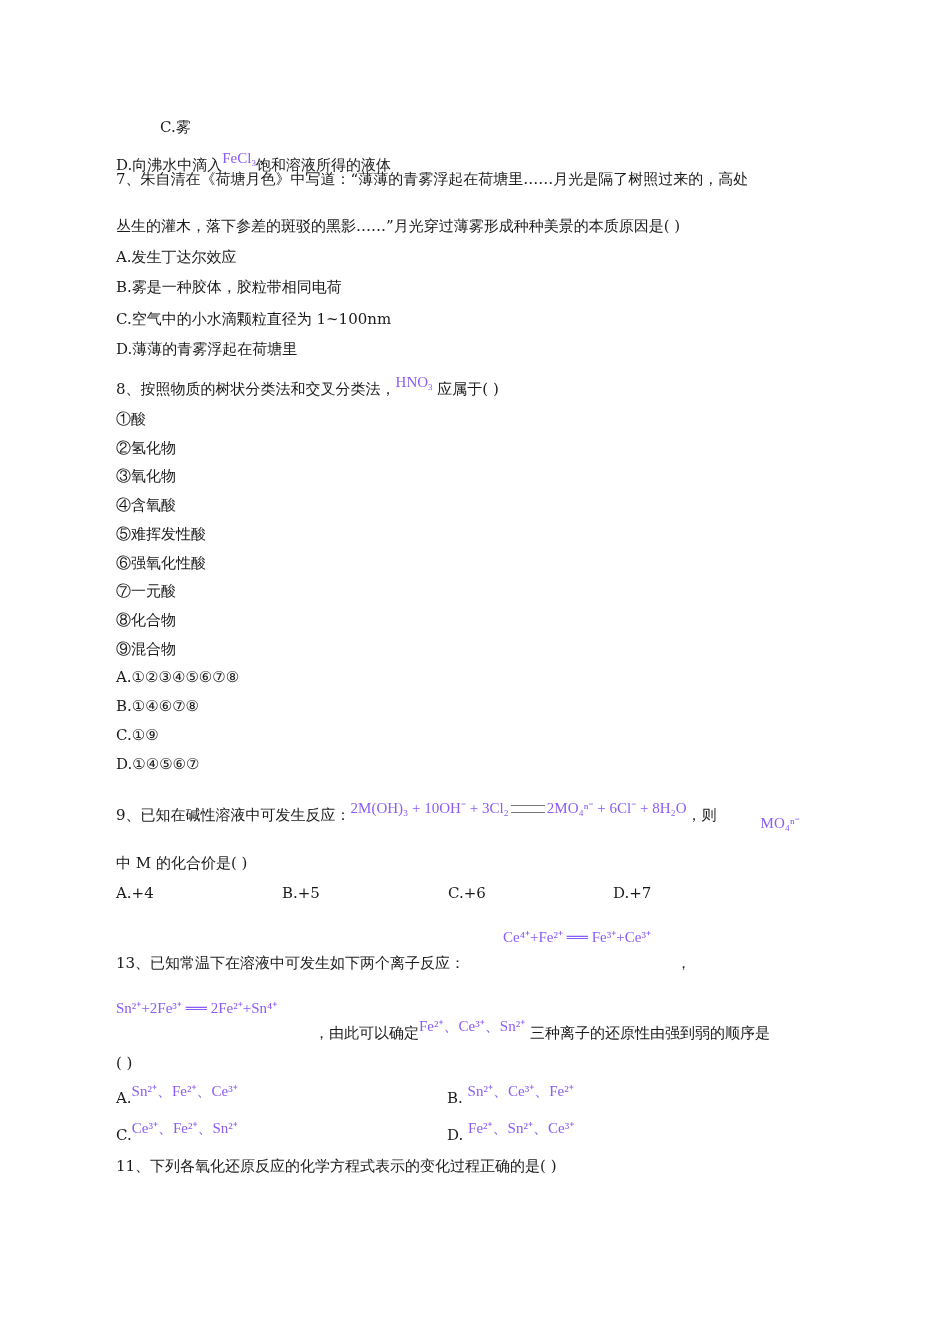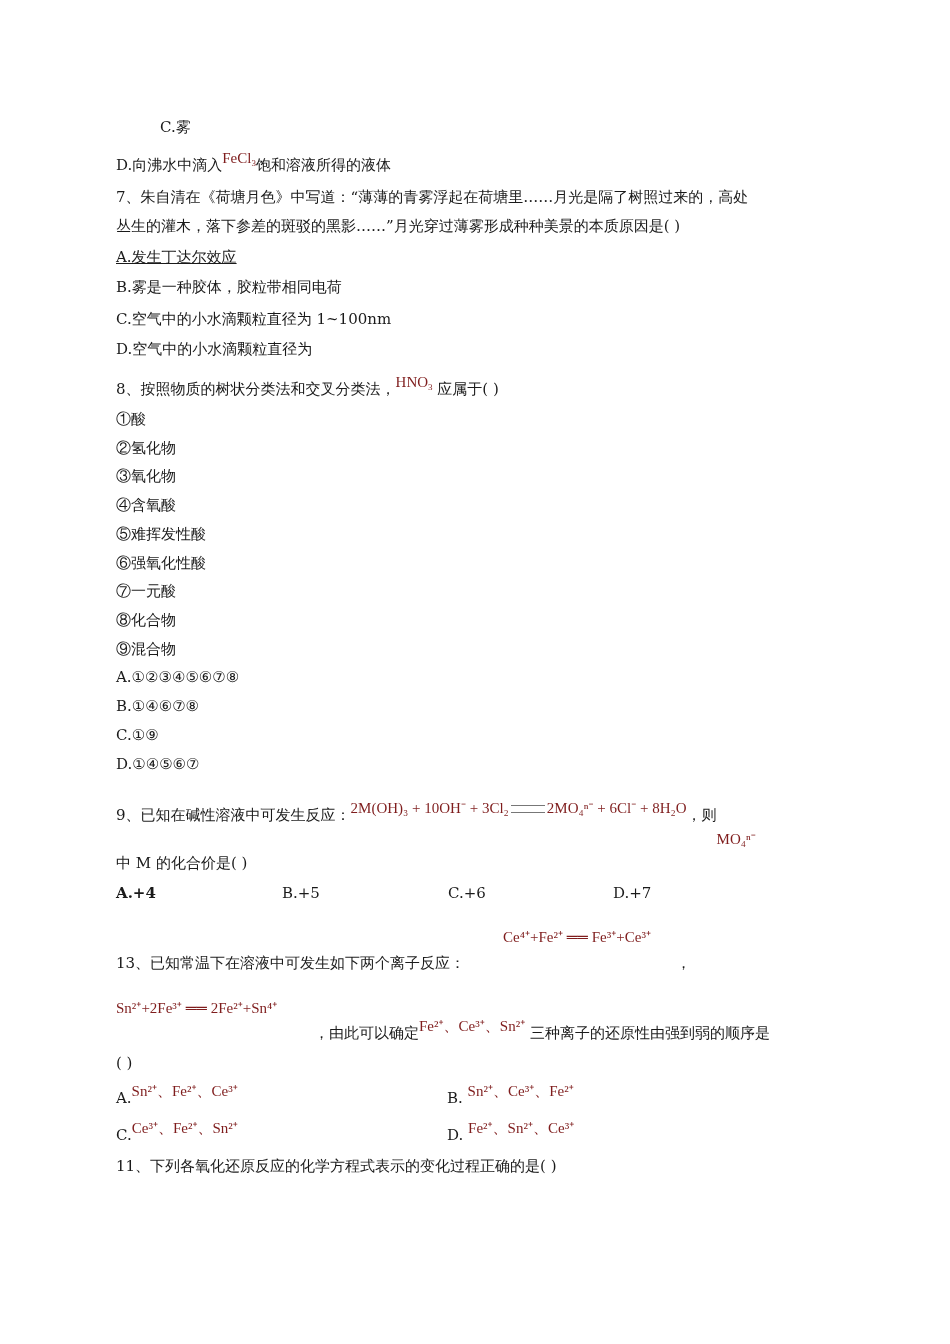--- a/index.html
+++ b/index.html
@@ -3,44 +3,44 @@
   <meta charset="utf-8">
   <style>
     html, body { margin: 0; padding: 0; background: #ffffff; }
     body {
       width: 950px; height: 1344px; position: relative; overflow: hidden;
       font-family: "DejaVu Serif", "Liberation Serif", serif;
       color: #1a1a1a;
       font-size: 15px;
     }
     .line { position: absolute; left: 116px; white-space: nowrap; line-height: 20px; }
-    .f { font-family: "Liberation Serif", serif; color: #7f1d1d; font-size: 15px; }
+    .f { font-family: "Liberation Serif", serif; color: #8b5cf6; font-size: 15px; }
     .f sub, .f sup { font-size: 9px; line-height: 0; }
     .f sub { vertical-align: -3px; }
     .eq { display: inline-block; width: 34px; height: 6px; border-top: 1px solid #777; border-bottom: 1px solid #777; vertical-align: middle; margin: 0 2px; }
     .raised { position: relative; top: -7px; }
-    .lowered { position: relative; top: 24px; }
+    .lowered { position: relative; top: 8px; margin-left: 44px; }
     .col { position: absolute; }
   </style>
 </head>
 <body>
 
 <div class="line" style="top:117px;margin-left:44px;">
   <span>C.雾</span>
 </div>
 <div class="line" style="top:155px;">
   <span>D.向沸水中滴入</span><span class="f raised"><span>FeCl</span><sub>3</sub></span><span>饱和溶液所得的液体</span>
 </div>
 
-<div class="line" style="top:187px;text-align:right;">7、朱自清在《荷塘月色》中写道：“薄薄的青雾浮起在荷塘里……月光是隔了树照过来的，高处</div>
+<div class="line" style="top:169px;text-align:right;">7、朱自清在《荷塘月色》中写道：“薄薄的青雾浮起在荷塘里……月光是隔了树照过来的，高处</div>
 <div class="line" style="top:216px;">丛生的灌木，落下参差的斑驳的黑影……”月光穿过薄雾形成种种美景的本质原因是(   )</div>
-<div class="line" style="top:247px;text-decoration:underline;">A.发生丁达尔效应</div>
+<div class="line" style="top:247px;">A.发生丁达尔效应</div>
 <div class="line" style="top:277px;">B.雾是一种胶体，胶粒带相同电荷</div>
 <div class="line" style="top:309px;">C.空气中的小水滴颗粒直径为 1~100nm</div>
-<div class="line" style="top:339px;">D.空气中的小水滴颗粒直径为</div>
+<div class="line" style="top:339px;">D.薄薄的青雾浮起在荷塘里</div>
 
 <div class="line" style="top:379px;">
   <span>8、按照物质的树状分类法和交叉分类法，</span><span class="f raised"><span>HNO</span><sub>3</sub></span> <span>应属于(   )</span>
 </div>
 <div class="line" style="top:409px;">①酸</div>
 <div class="line" style="top:438px;">②氢化物</div>
 <div class="line" style="top:466px;">③氧化物</div>
 <div class="line" style="top:495px;">④含氧酸</div>
 <div class="line" style="top:524px;">⑤难挥发性酸</div>
 <div class="line" style="top:553px;">⑥强氧化性酸</div>
@@ -50,21 +50,21 @@
 <div class="line" style="top:667px;">A.①②③④⑤⑥⑦⑧</div>
 <div class="line" style="top:696px;">B.①④⑥⑦⑧</div>
 <div class="line" style="top:725px;">C.①⑨</div>
 <div class="line" style="top:754px;text-align:center;">D.①④⑤⑥⑦</div>
 
 <div class="line" style="top:805px;">
   <span>9、已知在碱性溶液中可发生反应：</span><span class="f raised">2M(OH)₃ + 10OH⁻ + 3Cl₂</span><span class="eq raised"></span><span class="f raised">2MO₄ⁿ⁻ + 6Cl⁻ + 8H₂O</span><span>，则</span><span class="f lowered">MO₄ⁿ⁻</span>
 </div>
 <div class="line" style="top:853px;">中 M 的化合价是(   )</div>
 <div class="line" style="top:883px; width:700px;">
-  <span class="col" style="left:0;font-weight:bold;">A.+4</span>
+  <span class="col" style="left:0;">A.+4</span>
   <span class="col" style="left:166px;">B.+5</span>
   <span class="col" style="left:332px;">C.+6</span>
   <span class="col" style="left:497px;">D.+7</span>
 </div>
 
 <div class="line" style="top:927px; left:503px;">
   <span class="f">Ce⁴⁺+Fe²⁺ ══ Fe³⁺+Ce³⁺</span>
 </div>
 <div class="line" style="top:953px;">
   <span>13、已知常温下在溶液中可发生如下两个离子反应：</span>

